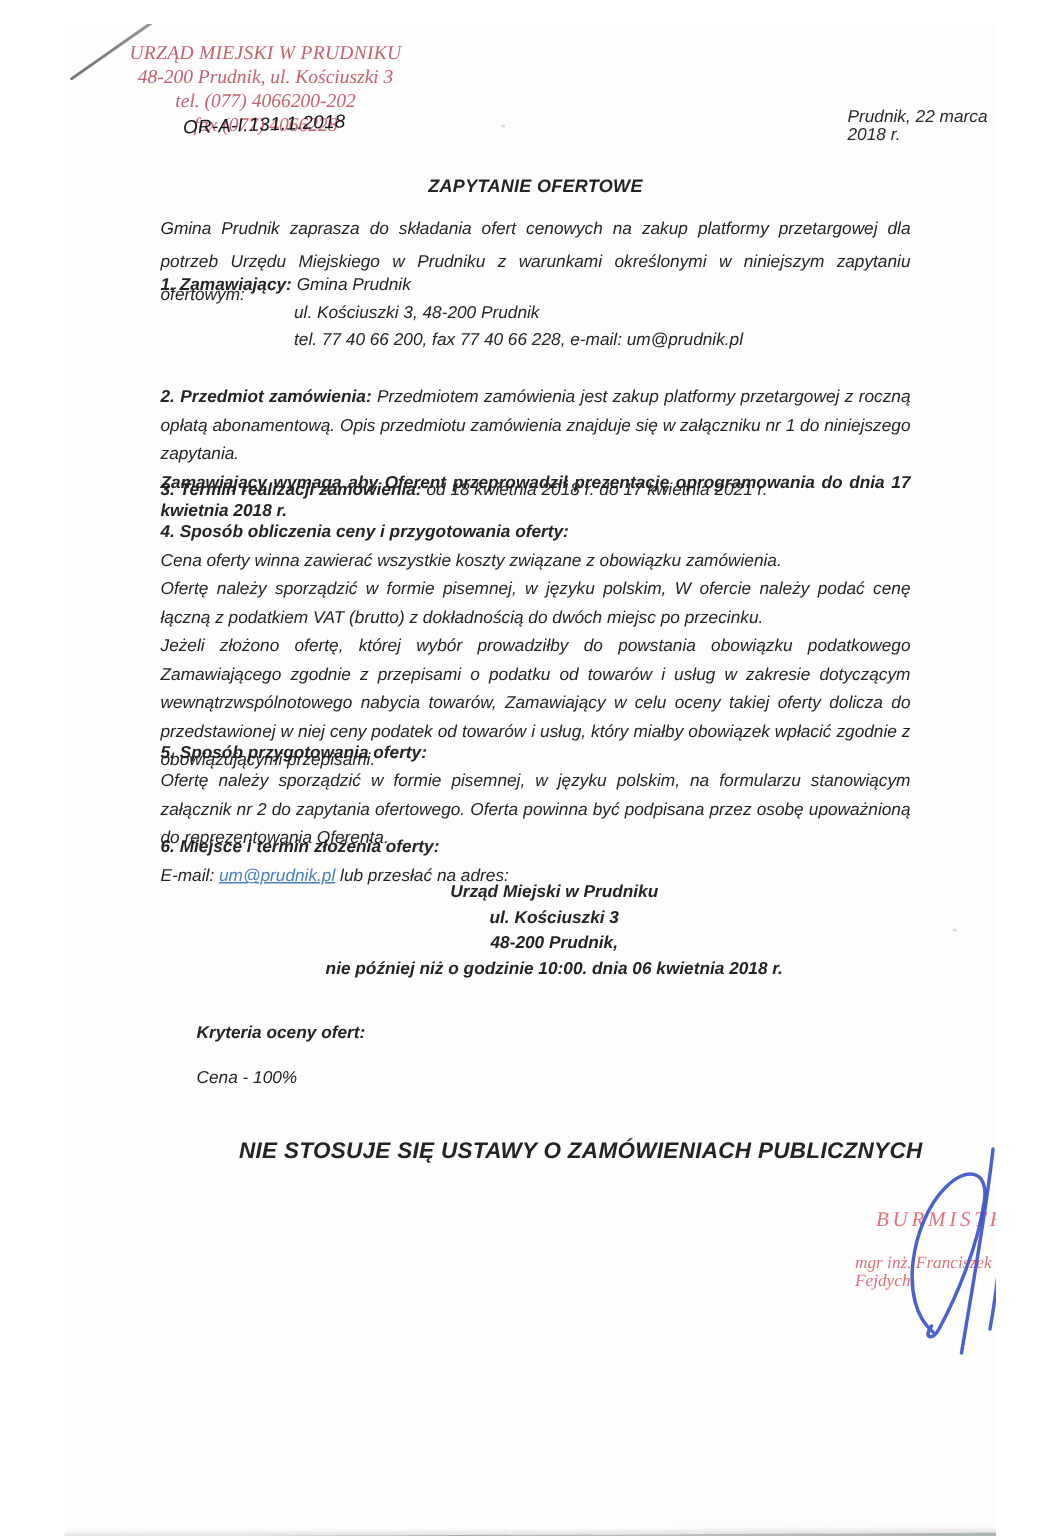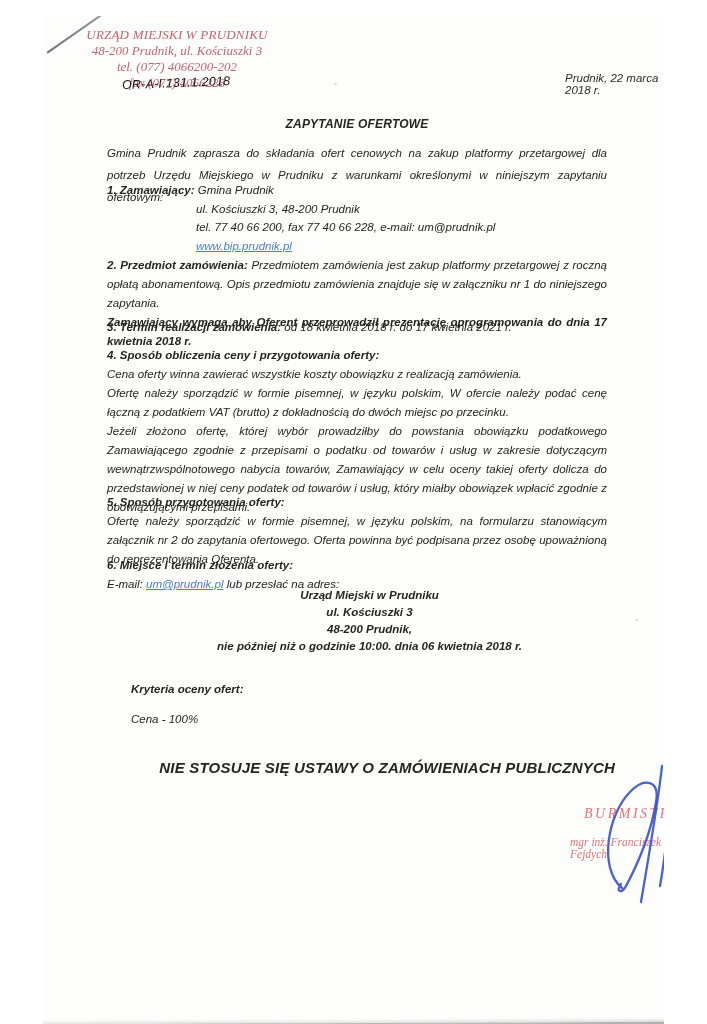--- a/index.html
+++ b/index.html
@@ -92,35 +92,34 @@
   <div class="blk doc-title">ZAPYTANIE OFERTOWE</div>
 
   <div class="blk intro jst">
     <span>Gmina Prudnik zaprasza do składania ofert cenowych na zakup platformy przetargowej dla potrzeb Urzędu Miejskiego w Prudniku z warunkami określonymi w niniejszym zapytaniu ofertowym:</span>
   </div>
 
   <div class="blk s1">
     <div><span class="b">1. Zamawiający:</span> <span>Gmina Prudnik</span></div>
     <div class="ind">ul. Kościuszki 3, 48-200  Prudnik</div>
     <div class="ind">tel. 77 40 66 200,   fax  77 40 66 228, e-mail: um@prudnik.pl</div>
-    <div class="ind"><a class="link">www.bip.prudnik.pl</a></div>
   </div>
 
   <div class="blk s2 jst">
     <span class="b">2. Przedmiot zamówienia:</span> <span>Przedmiotem zamówienia jest zakup platformy przetargowej z roczną opłatą abonamentową. Opis przedmiotu zamówienia znajduje się w załączniku nr 1 do niniejszego zapytania.</span>
     <div class="b">Zamawiający wymaga aby Oferent przeprowadził prezentację oprogramowania do dnia 17 kwietnia 2018 r.</div>
   </div>
 
   <div class="blk s3">
     <span class="b">3. Termin realizacji zamówienia:</span> <span>od 18 kwietnia 2018 r. do 17 kwietnia 2021 r.</span>
   </div>
 
   <div class="blk s4">
     <div class="b">4. Sposób obliczenia ceny i przygotowania oferty:</div>
-    <div>Cena oferty winna zawierać wszystkie koszty obowiązku z realizacją zamówienia.</div>
+    <div>Cena oferty winna zawierać wszystkie koszty związane z obowiązku zamówienia.</div>
     <div class="jst">Ofertę należy sporządzić w formie pisemnej, w języku polskim, W ofercie należy podać cenę łączną z podatkiem VAT (brutto) z dokładnością do dwóch miejsc po przecinku.</div>
     <div class="jst">Jeżeli złożono ofertę, której wybór prowadziłby do powstania obowiązku podatkowego Zamawiającego zgodnie z przepisami o podatku od towarów i usług w zakresie dotyczącym wewnątrzwspólnotowego nabycia towarów, Zamawiający w celu oceny takiej oferty dolicza do przedstawionej w niej ceny podatek od towarów i usług, który miałby obowiązek wpłacić zgodnie  z obowiązującymi przepisami.</div>
   </div>
 
   <div class="blk s5">
     <div class="b">5. Sposób przygotowania oferty:</div>
     <div class="jst">Ofertę należy sporządzić w formie pisemnej, w języku polskim, na formularzu stanowiącym załącznik nr 2 do zapytania ofertowego. Oferta powinna być podpisana przez osobę upoważnioną do reprezentowania Oferenta.</div>
   </div>
 
   <div class="blk s6">

